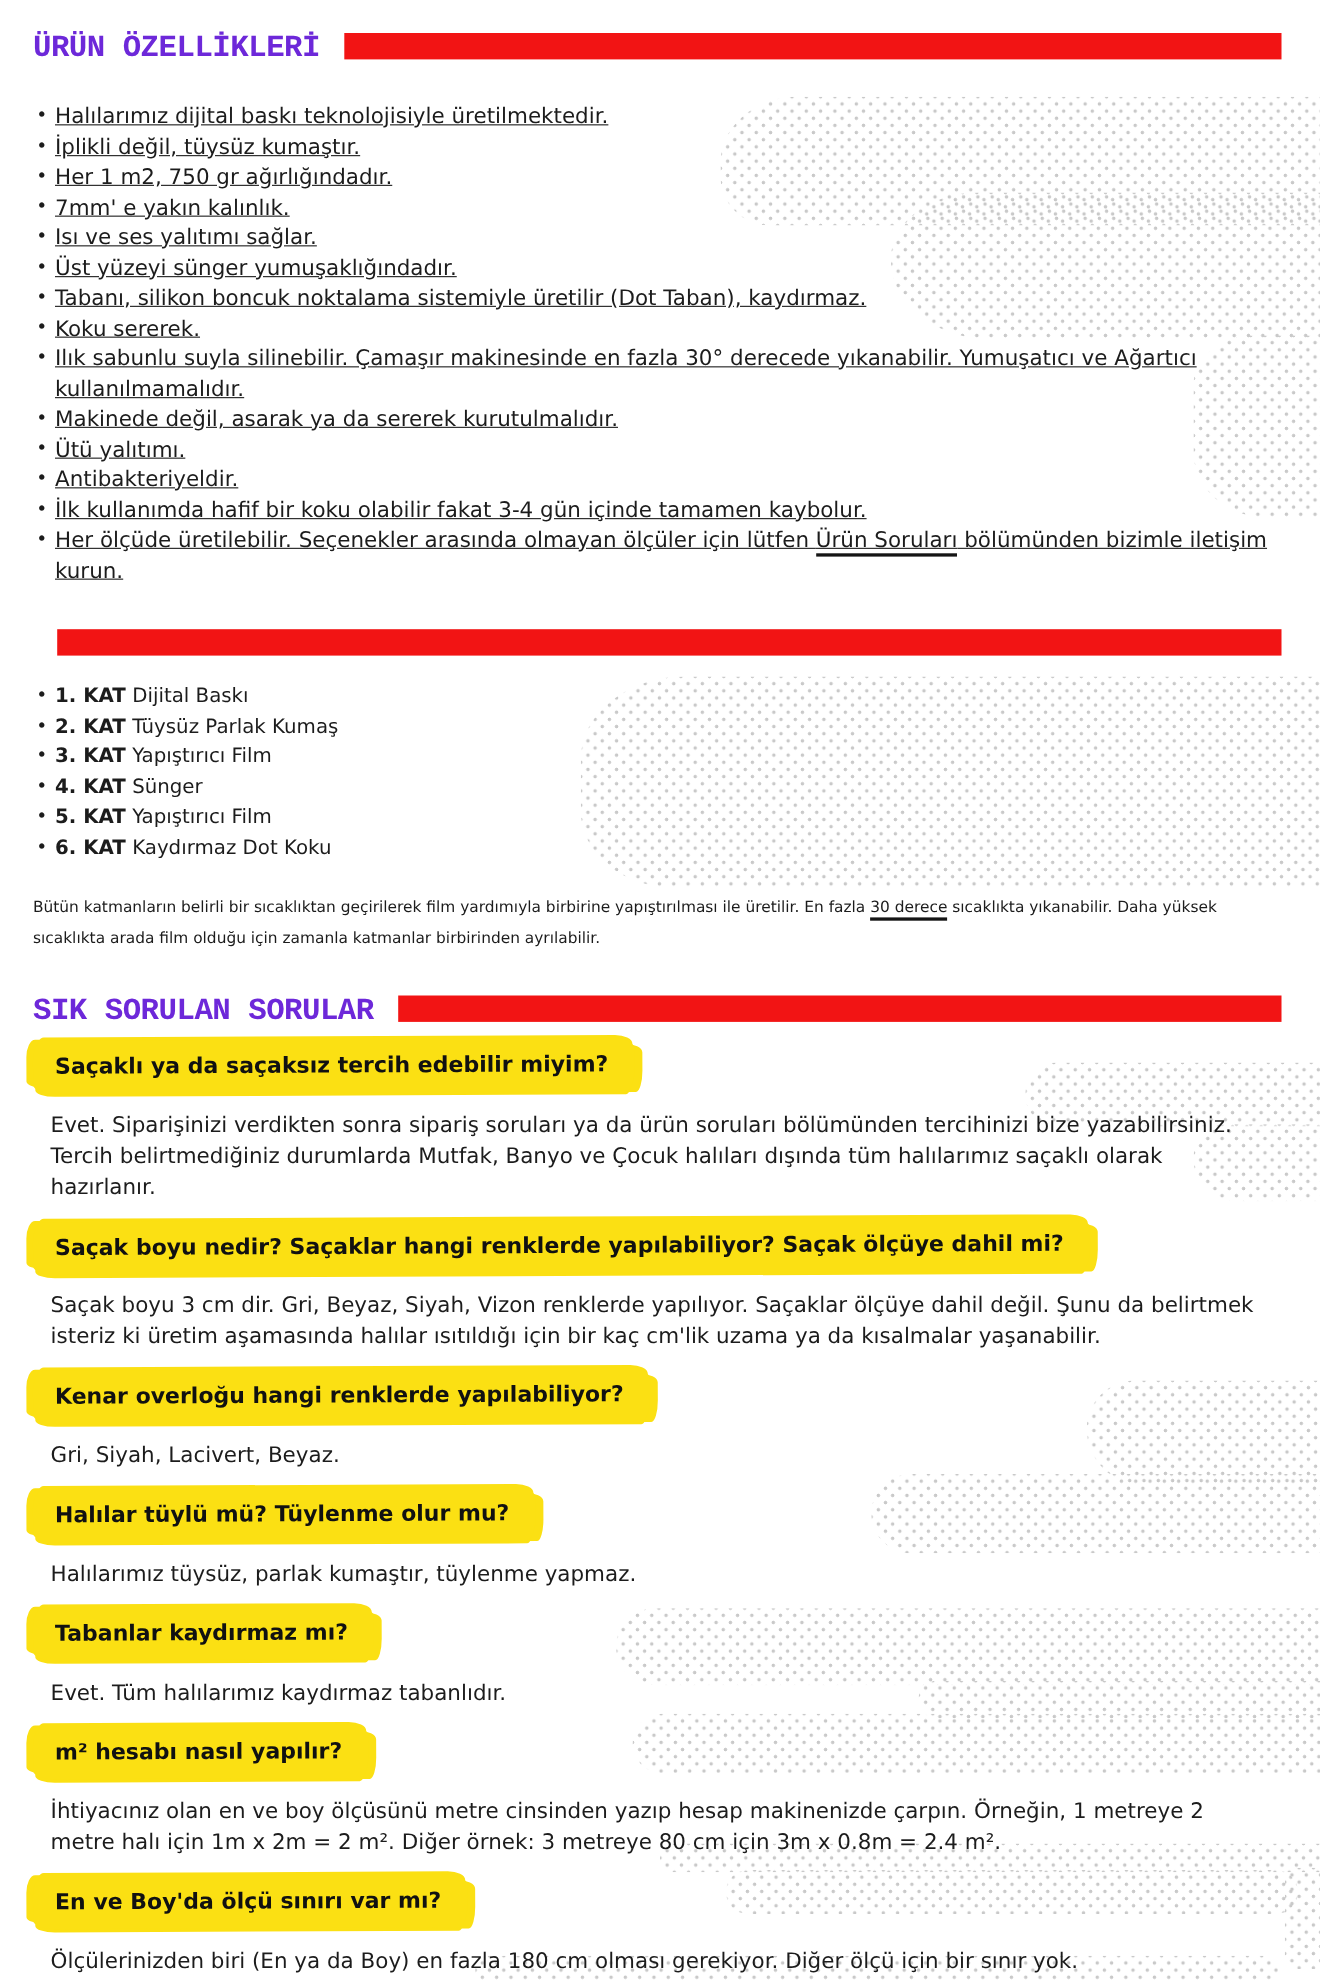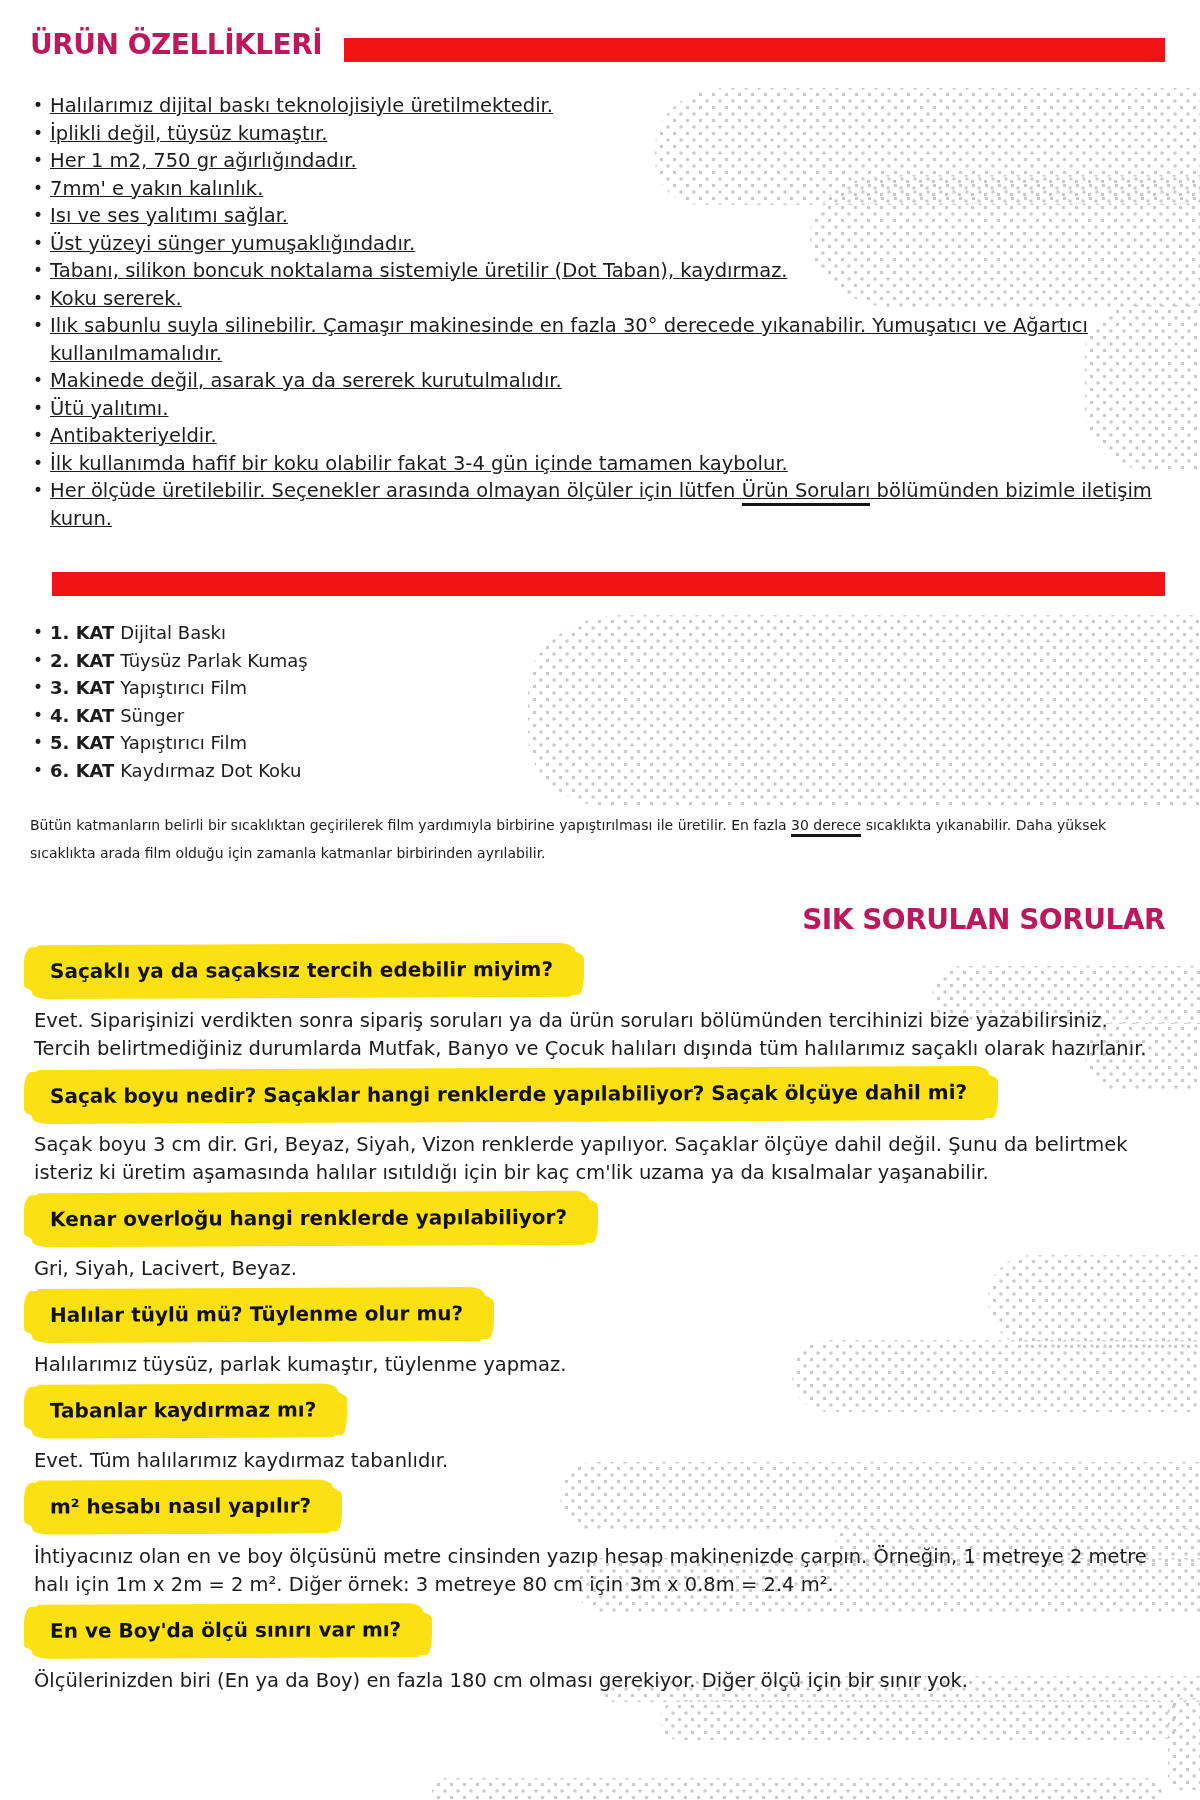--- a/index.html
+++ b/index.html
@@ -25,25 +25,25 @@
   .d10{left:835px; top:1528px;width:365px;height:34px; border-radius:20px 0 0 20px;}
   .d11{left:575px; top:1558px;width:625px;height:54px; border-radius:28px 0 0 28px;}
   .d12{left:600px; top:1676px;width:600px;height:26px; border-radius:16px 0 0 16px;}
   .d13{left:660px; top:1700px;width:520px;height:40px; border-radius:20px;}
   .d14{left:1168px;top:1698px;width:32px; height:92px; border-radius:12px 0 0 12px;}
   .d15{left:432px; top:1778px;width:730px;height:22px; border-radius:12px 12px 0 0;}
 
   
   .content{position:absolute;left:0;top:0;right:0;z-index:1;padding:28px 35px 0 30px;box-sizing:border-box;}
 
-  .sec-head{display:flex;align-items:flex-end;margin:0;color:#be185d;
-            font-size:28px;line-height:34px;font-weight:800;letter-spacing:-0.5px;}
+  .sec-head{display:flex;align-items:flex-start;margin:0;color:#6d28d9;
+            font-size:28px;line-height:34px;font-weight:800;letter-spacing:-0.5px;font-family:Liberation Mono, monospace;}
   .sec-head .rule{flex:1;height:24px;background:#f21414;margin-left:22px;margin-top:2px;}
   .mt-prod{margin-top:38px;}
-  .mt-faq{margin-top:36px;flex-direction:column;}
+  .mt-faq{margin-top:36px;}
 
   ul.features{list-style:none;margin:30px 0 0;padding:0;font-size:19.5px;line-height:27.5px;font-weight:500;}
   ul.features li{position:relative;padding-left:20px;text-decoration:underline;}
   ul.features li::before{content:"•";position:absolute;left:3px;top:0;font-size:17px;}
 
   ol.layers{list-style:none;margin:23px 0 0;padding:0;font-size:18px;line-height:27.5px;font-weight:500;}
   ol.layers li{position:relative;padding-left:20px;}
   ol.layers li::before{content:"•";position:absolute;left:3px;top:0;font-size:17px;}
   .kat-label{font-weight:800;}
 
@@ -51,21 +51,21 @@
 
   .u-link{border-bottom:3px solid #151515;padding-bottom:1px;}
 
   .faq-item h3{margin:8px 0 12px;font-weight:700;}
   .hl{display:inline-block;background:#fbe013;color:#111111;
       font-size:20px;line-height:25px;font-weight:700;
       padding:11px 24px 12px 20px;transform:rotate(-0.25deg);
       border-radius:10px 18px 8px 20px / 18px 10px 22px 8px;
       box-shadow:9px 3px 0 -2px #fbe013,-8px -3px 0 -2px #fbe013,
                  0 5px 0 -2px #fbe013,0 -5px 0 -2px #fbe013;}
-  .faq-a{margin:4px;font-size:19.5px;line-height:28px;font-weight:500;max-width:1140px;}
+  .faq-a{margin:16px;font-size:19.5px;line-height:28px;font-weight:500;max-width:1140px;}
 </style>
 </head>
 <body>
 
 <div class="canvas">
 
   <div class="dots d1"></div>
   <div class="dots d2"></div>
   <div class="dots d3"></div>
   <div class="dots d4"></div>

